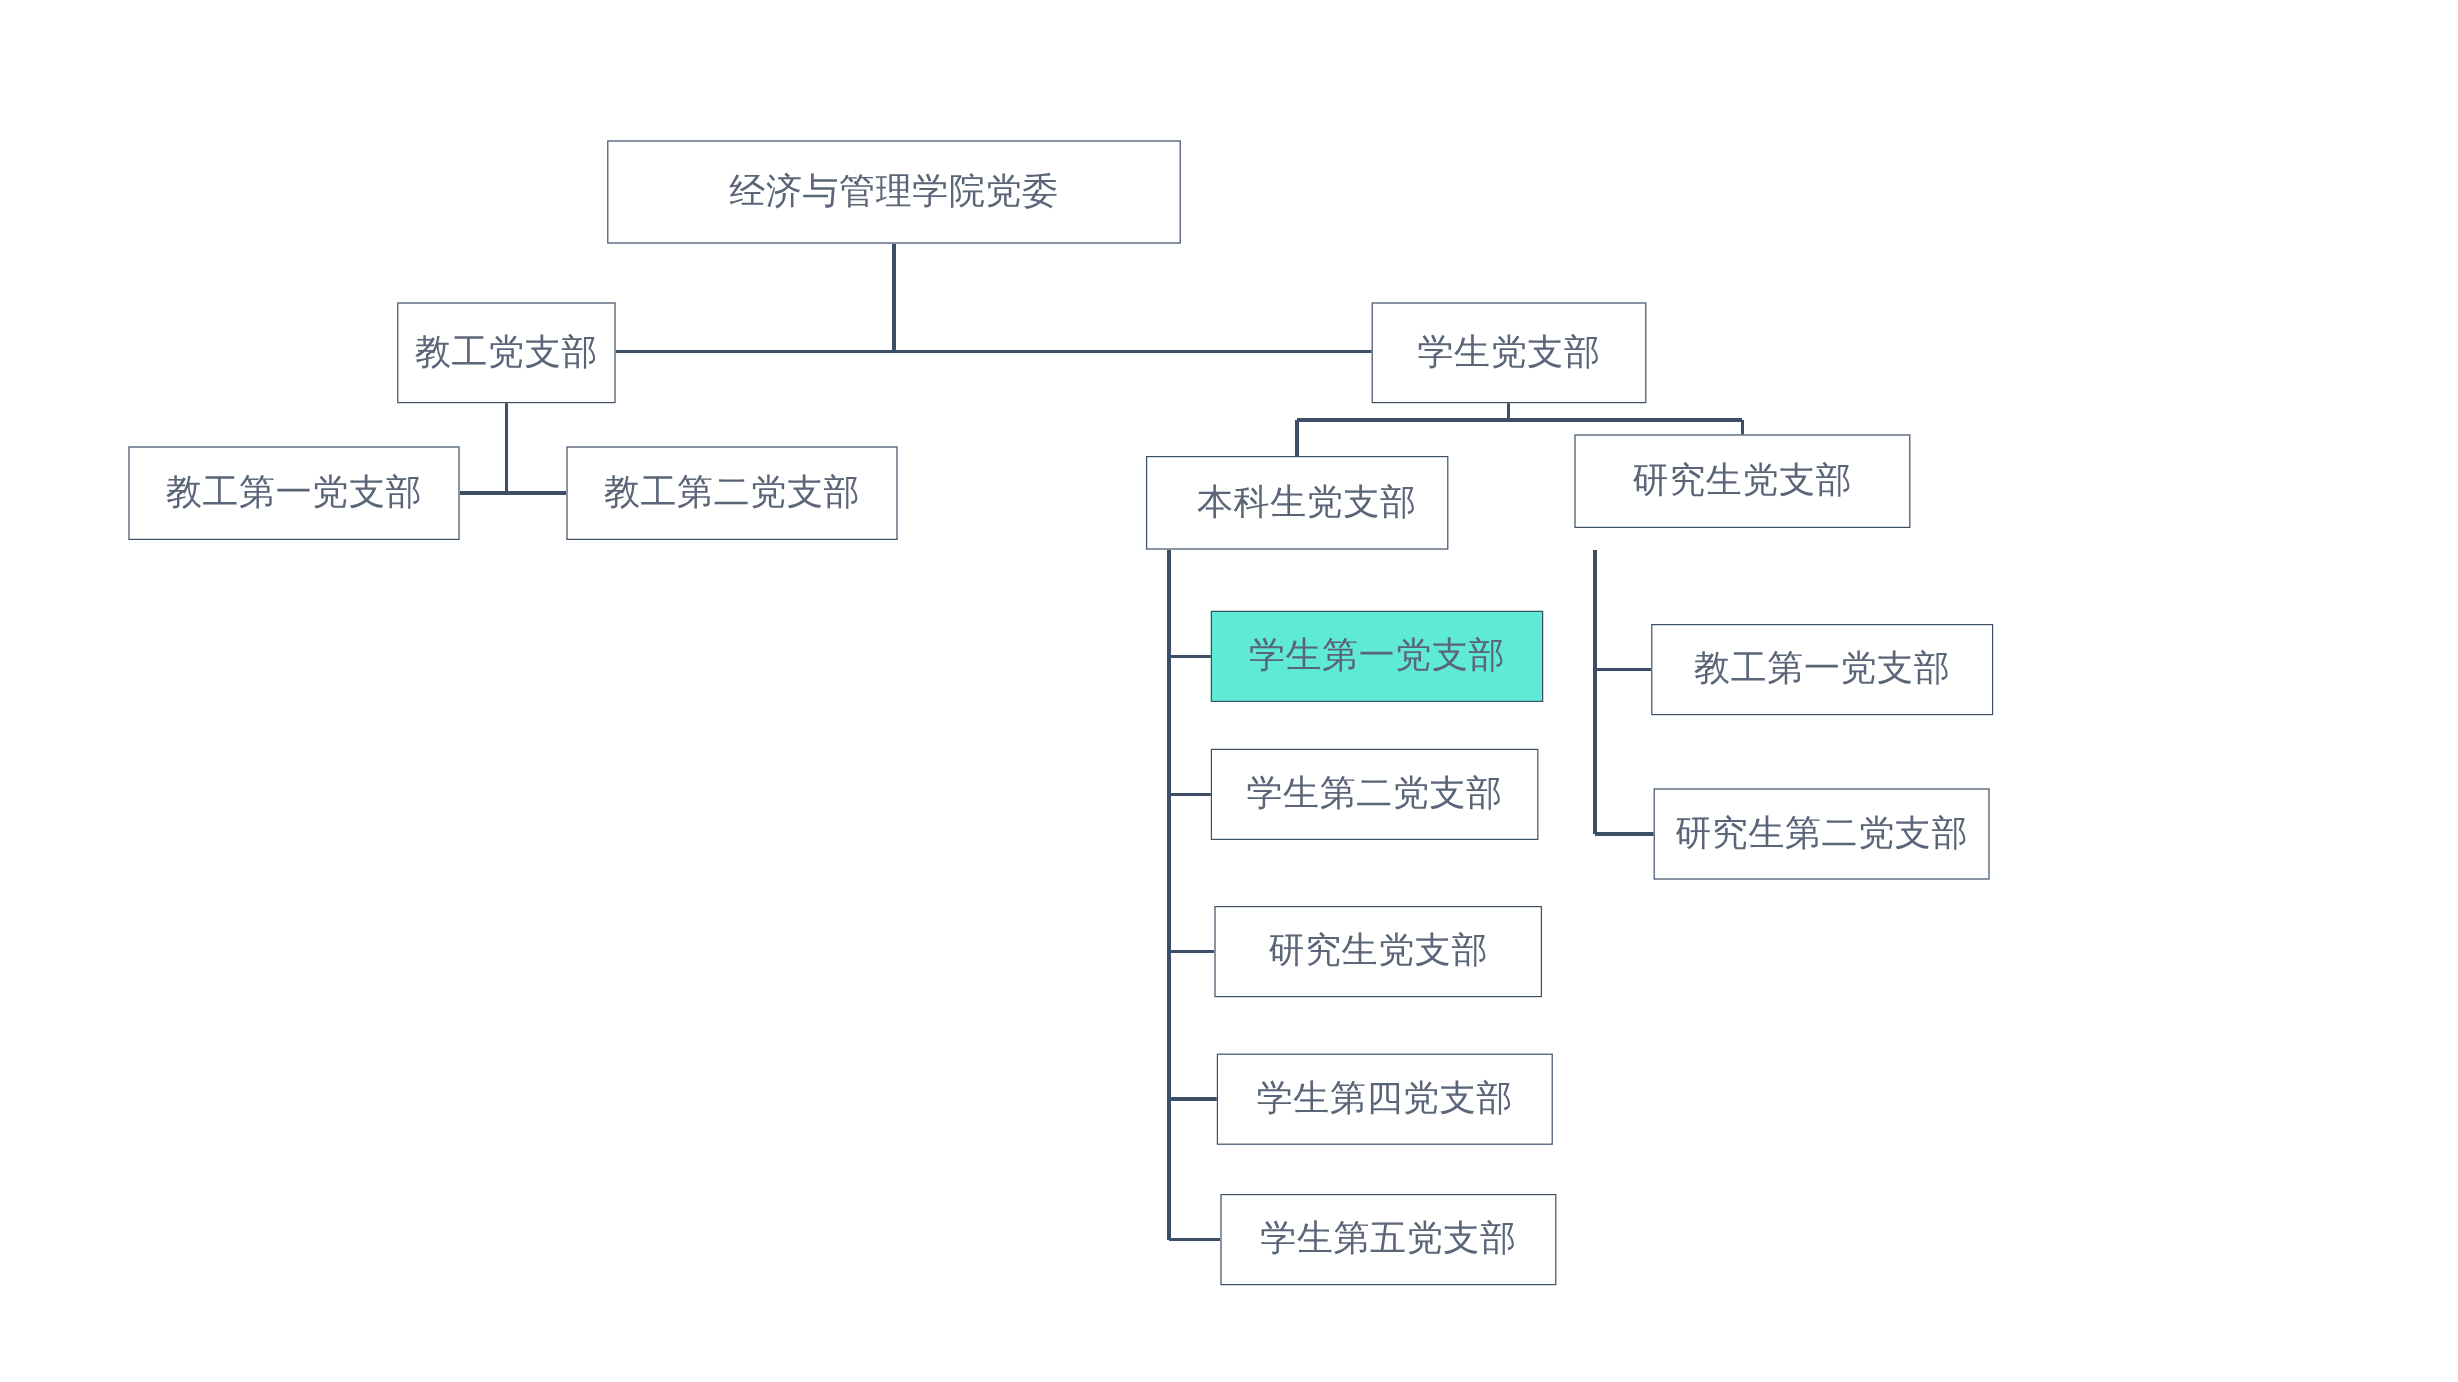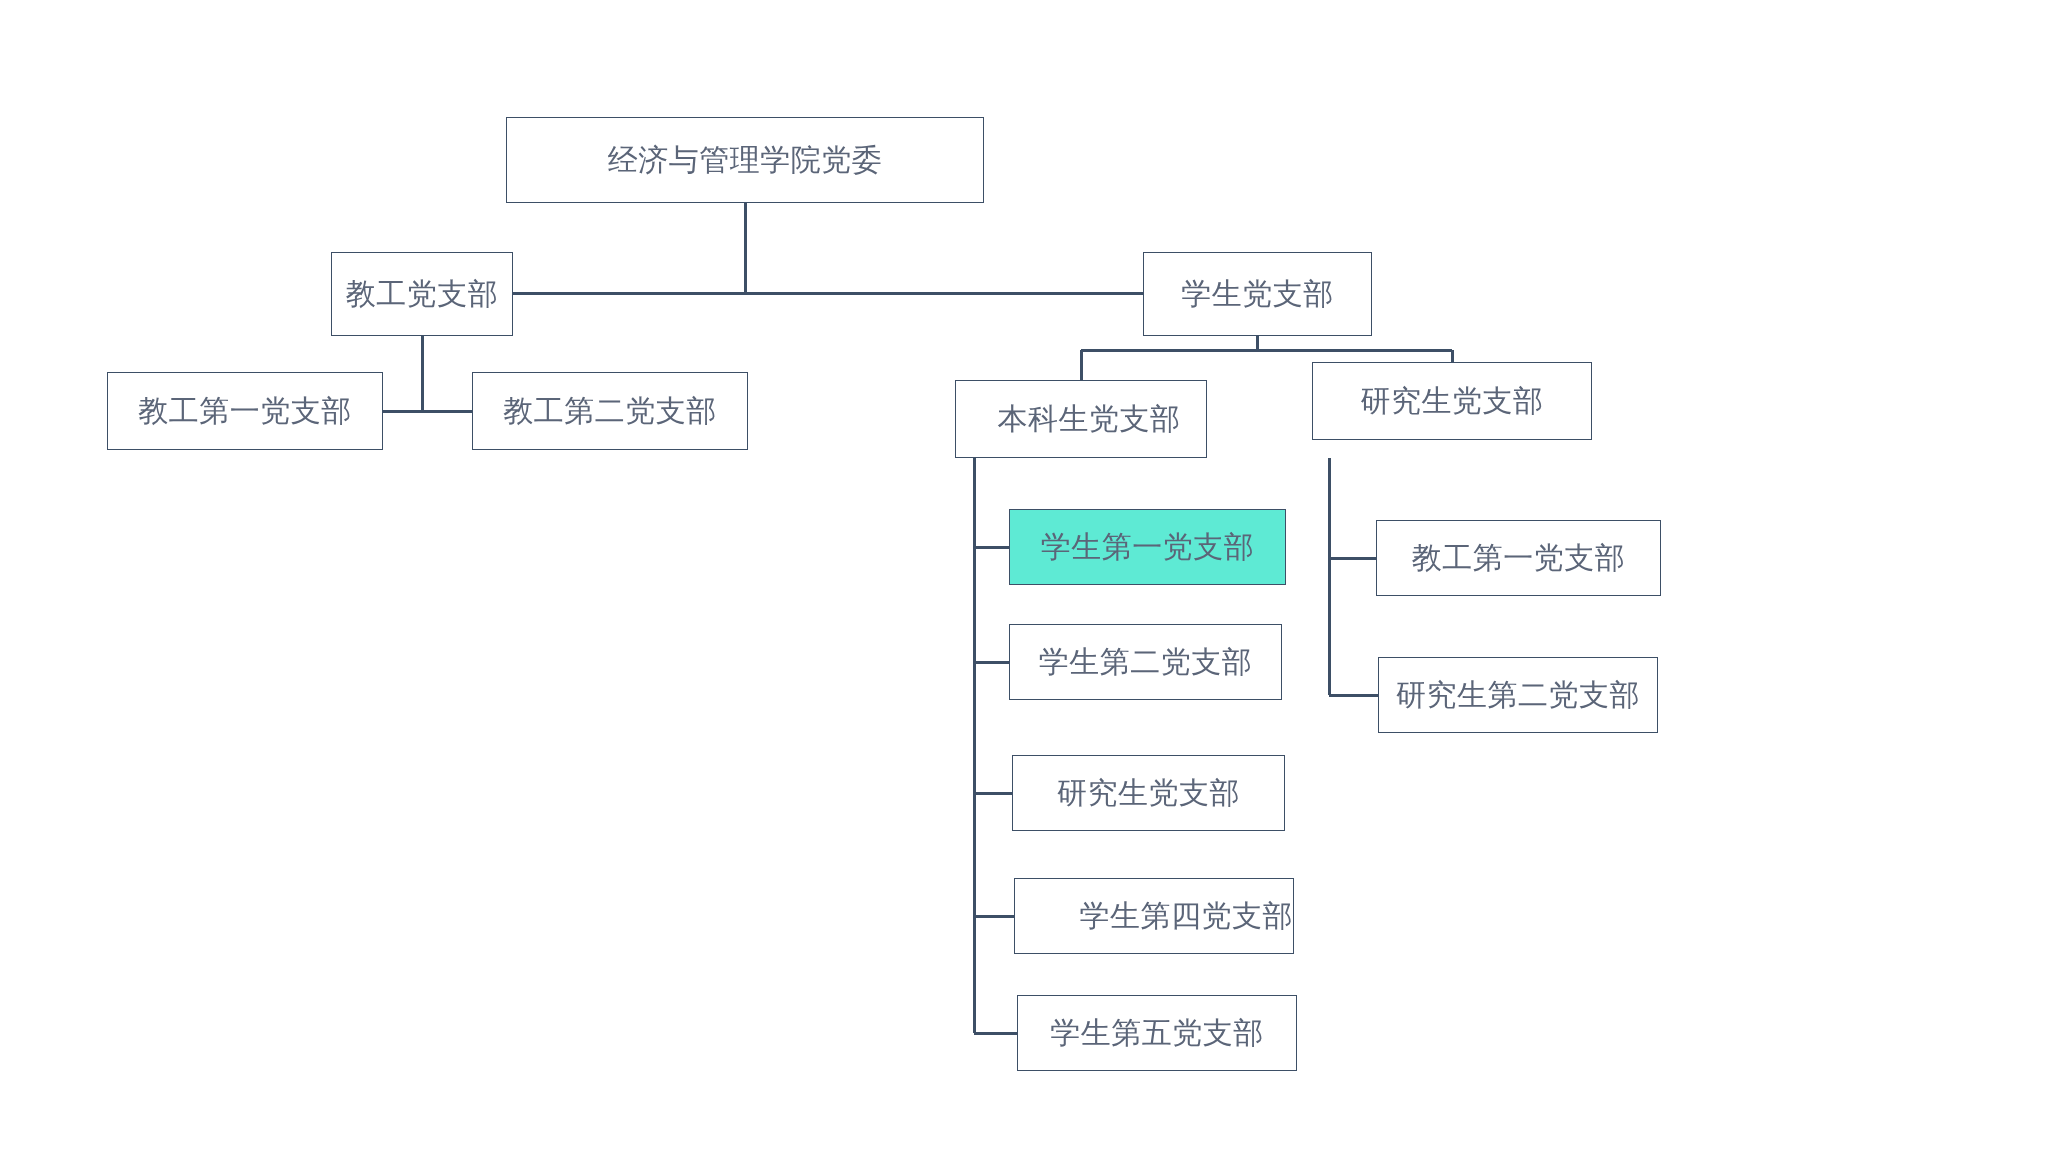--- a/index.html
+++ b/index.html
@@ -108,21 +108,21 @@
   </div>
   <div class="node" style="left: 1009px; top: 509px; width: 277px; height: 76px; border-color: rgb(61, 79, 102); background: #5eead4;">
     <span class="node-label" style="color: rgb(91, 101, 120);">学生第一党支部</span>
   </div>
   <div class="node" style="left: 1009px; top: 624px; width: 273px; height: 76px; border-color: rgb(61, 79, 102); background: rgb(255, 255, 255);">
     <span class="node-label" style="color: rgb(91, 101, 120);">学生第二党支部</span>
   </div>
   <div class="node" style="left: 1012px; top: 755px; width: 273px; height: 76px; border-color: rgb(61, 79, 102); background: rgb(255, 255, 255);">
     <span class="node-label" style="color: rgb(91, 101, 120);">研究生党支部</span>
   </div>
-  <div class="node" style="left: 1014px; top: 878px; width: 280px; height: 76px; border-color: rgb(61, 79, 102); background: rgb(255, 255, 255); justify-content: flex-end;">
+  <div class="node" style="left: 1014px; top: 878px; width: 280px; height: 76px; border-color: rgb(61, 79, 102); background: rgb(255, 255, 255);">
     <span class="node-label" style="color: rgb(91, 101, 120);">学生第四党支部</span>
   </div>
   <div class="node" style="left: 1017px; top: 995px; width: 280px; height: 76px; border-color: rgb(61, 79, 102); background: rgb(255, 255, 255);">
     <span class="node-label" style="color: rgb(91, 101, 120);">学生第五党支部</span>
   </div>
   <div class="node" style="left: 1376px; top: 520px; width: 285px; height: 76px; border-color: rgb(61, 79, 102); background: rgb(255, 255, 255);">
     <span class="node-label" style="color: rgb(91, 101, 120);">教工第一党支部</span>
   </div>
   <div class="node" style="left: 1378px; top: 657px; width: 280px; height: 76px; border-color: rgb(61, 79, 102); background: rgb(255, 255, 255);">
     <span class="node-label" style="color: rgb(91, 101, 120);">研究生第二党支部</span>

